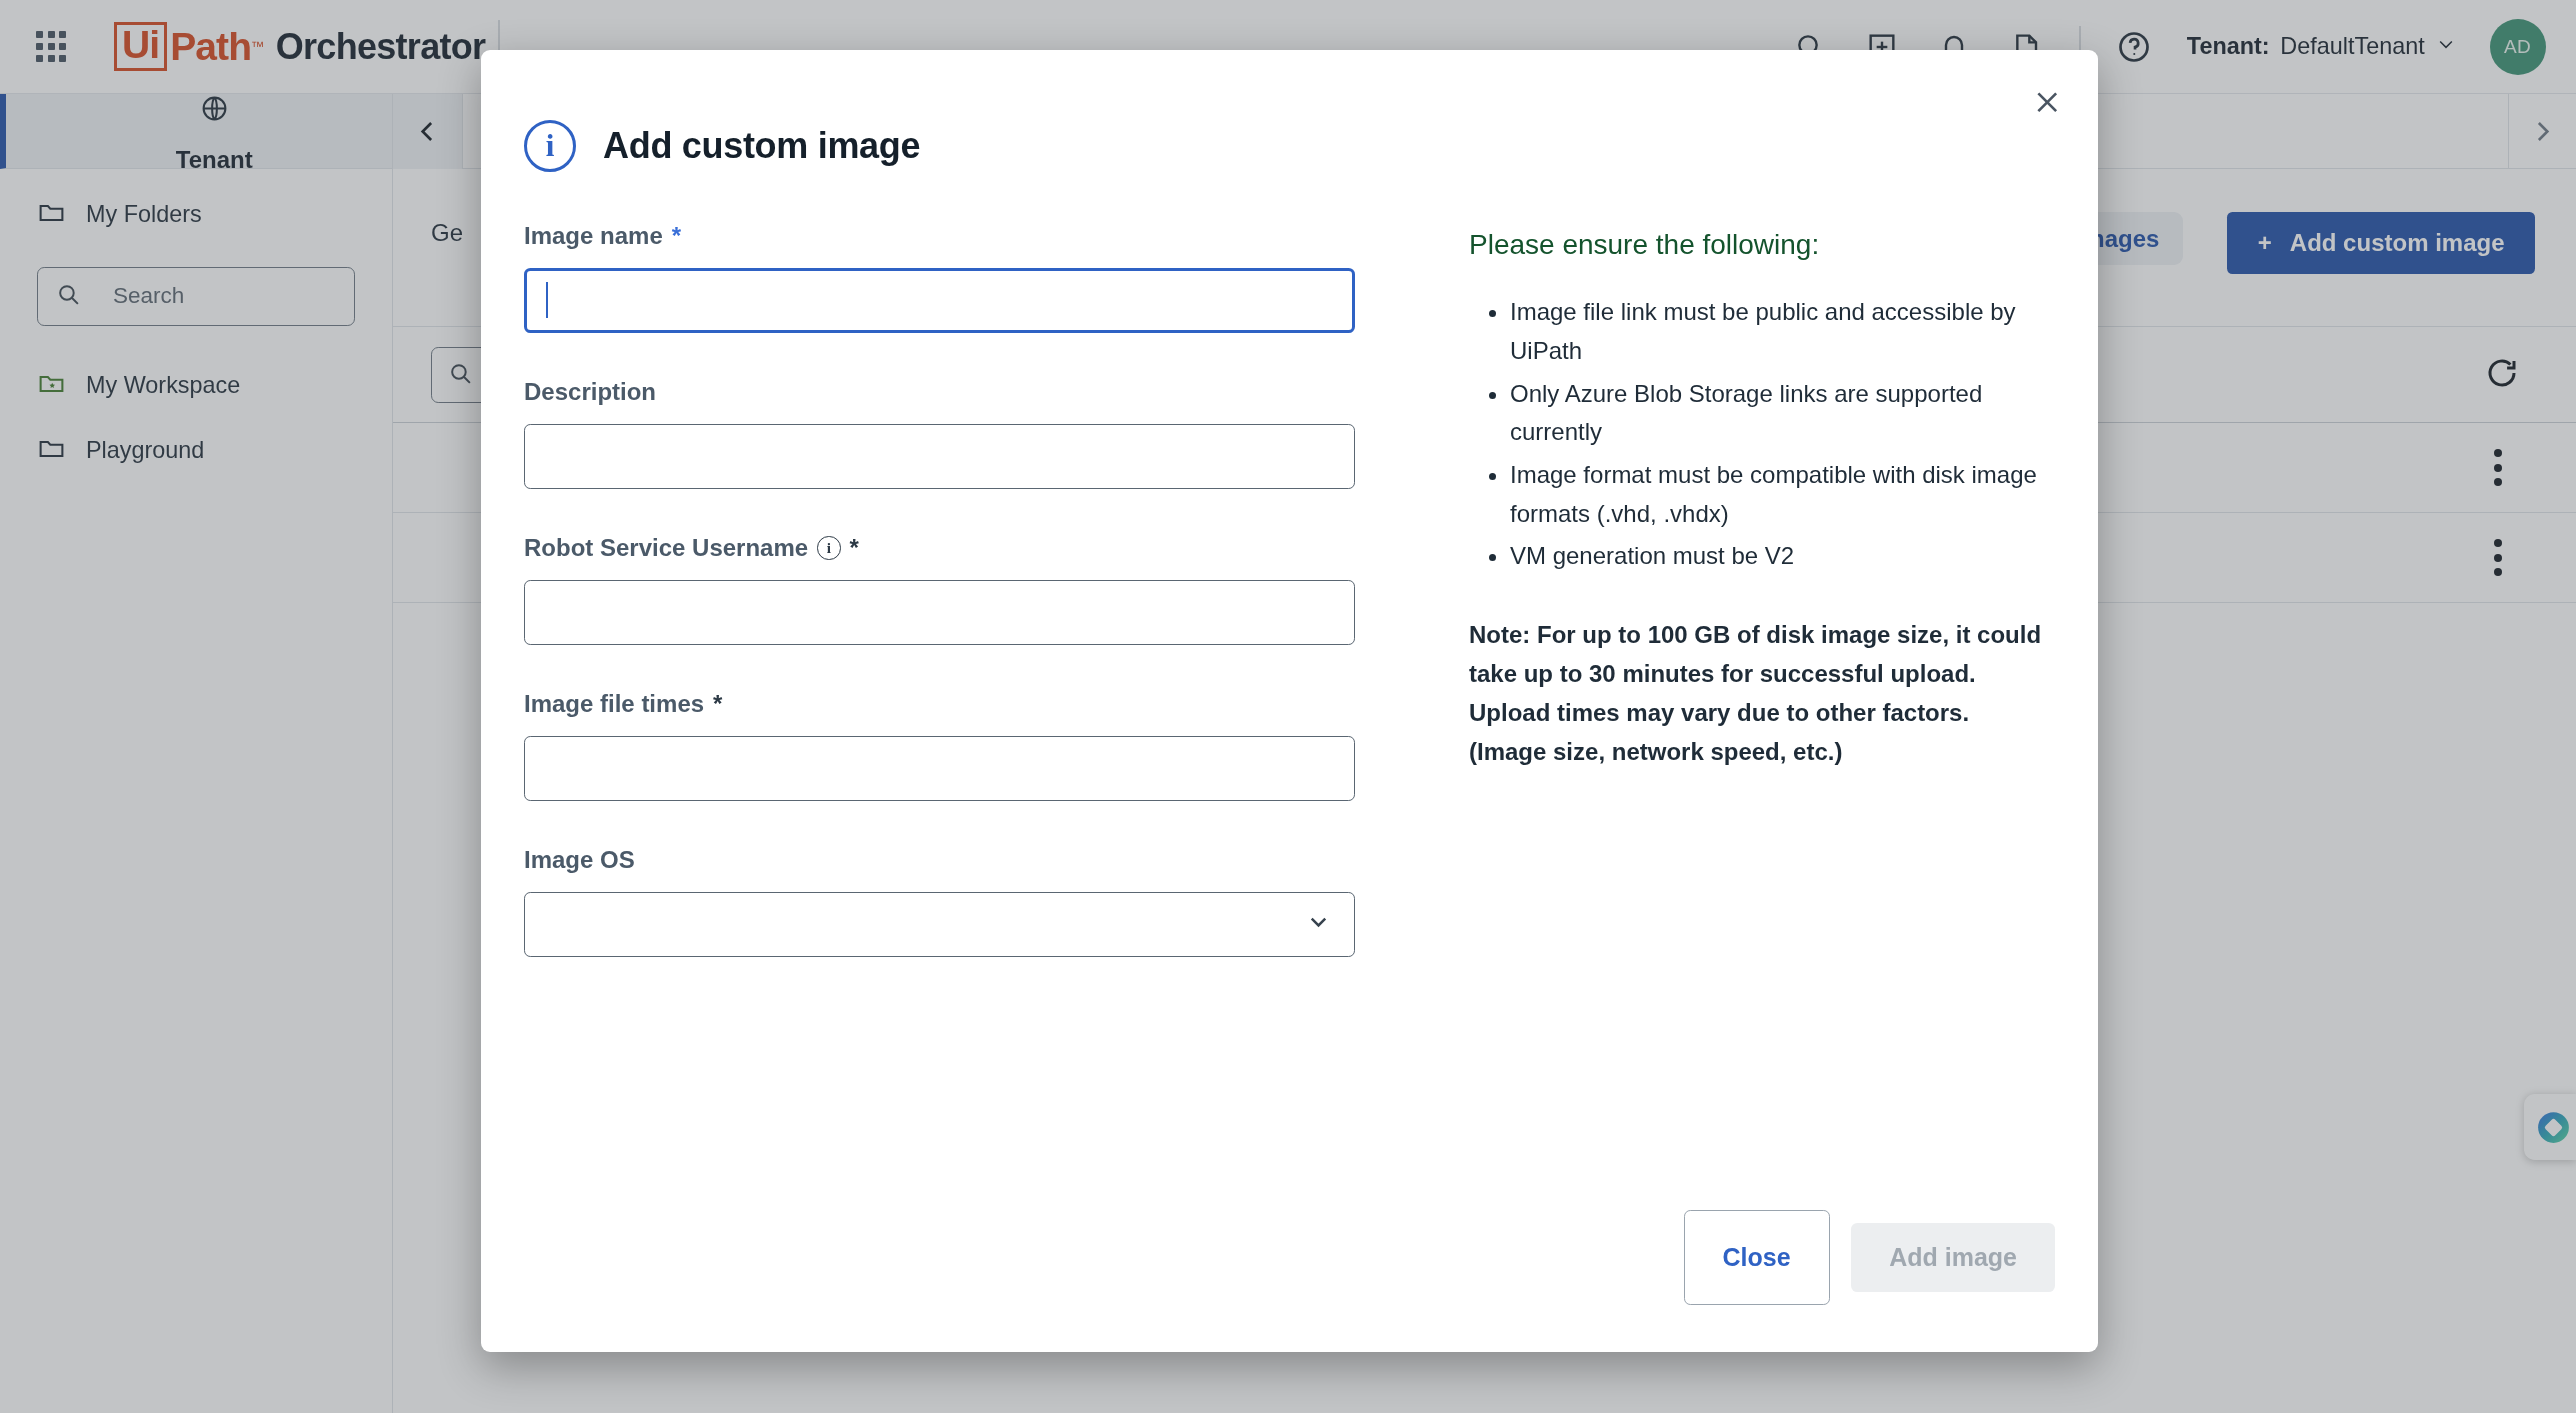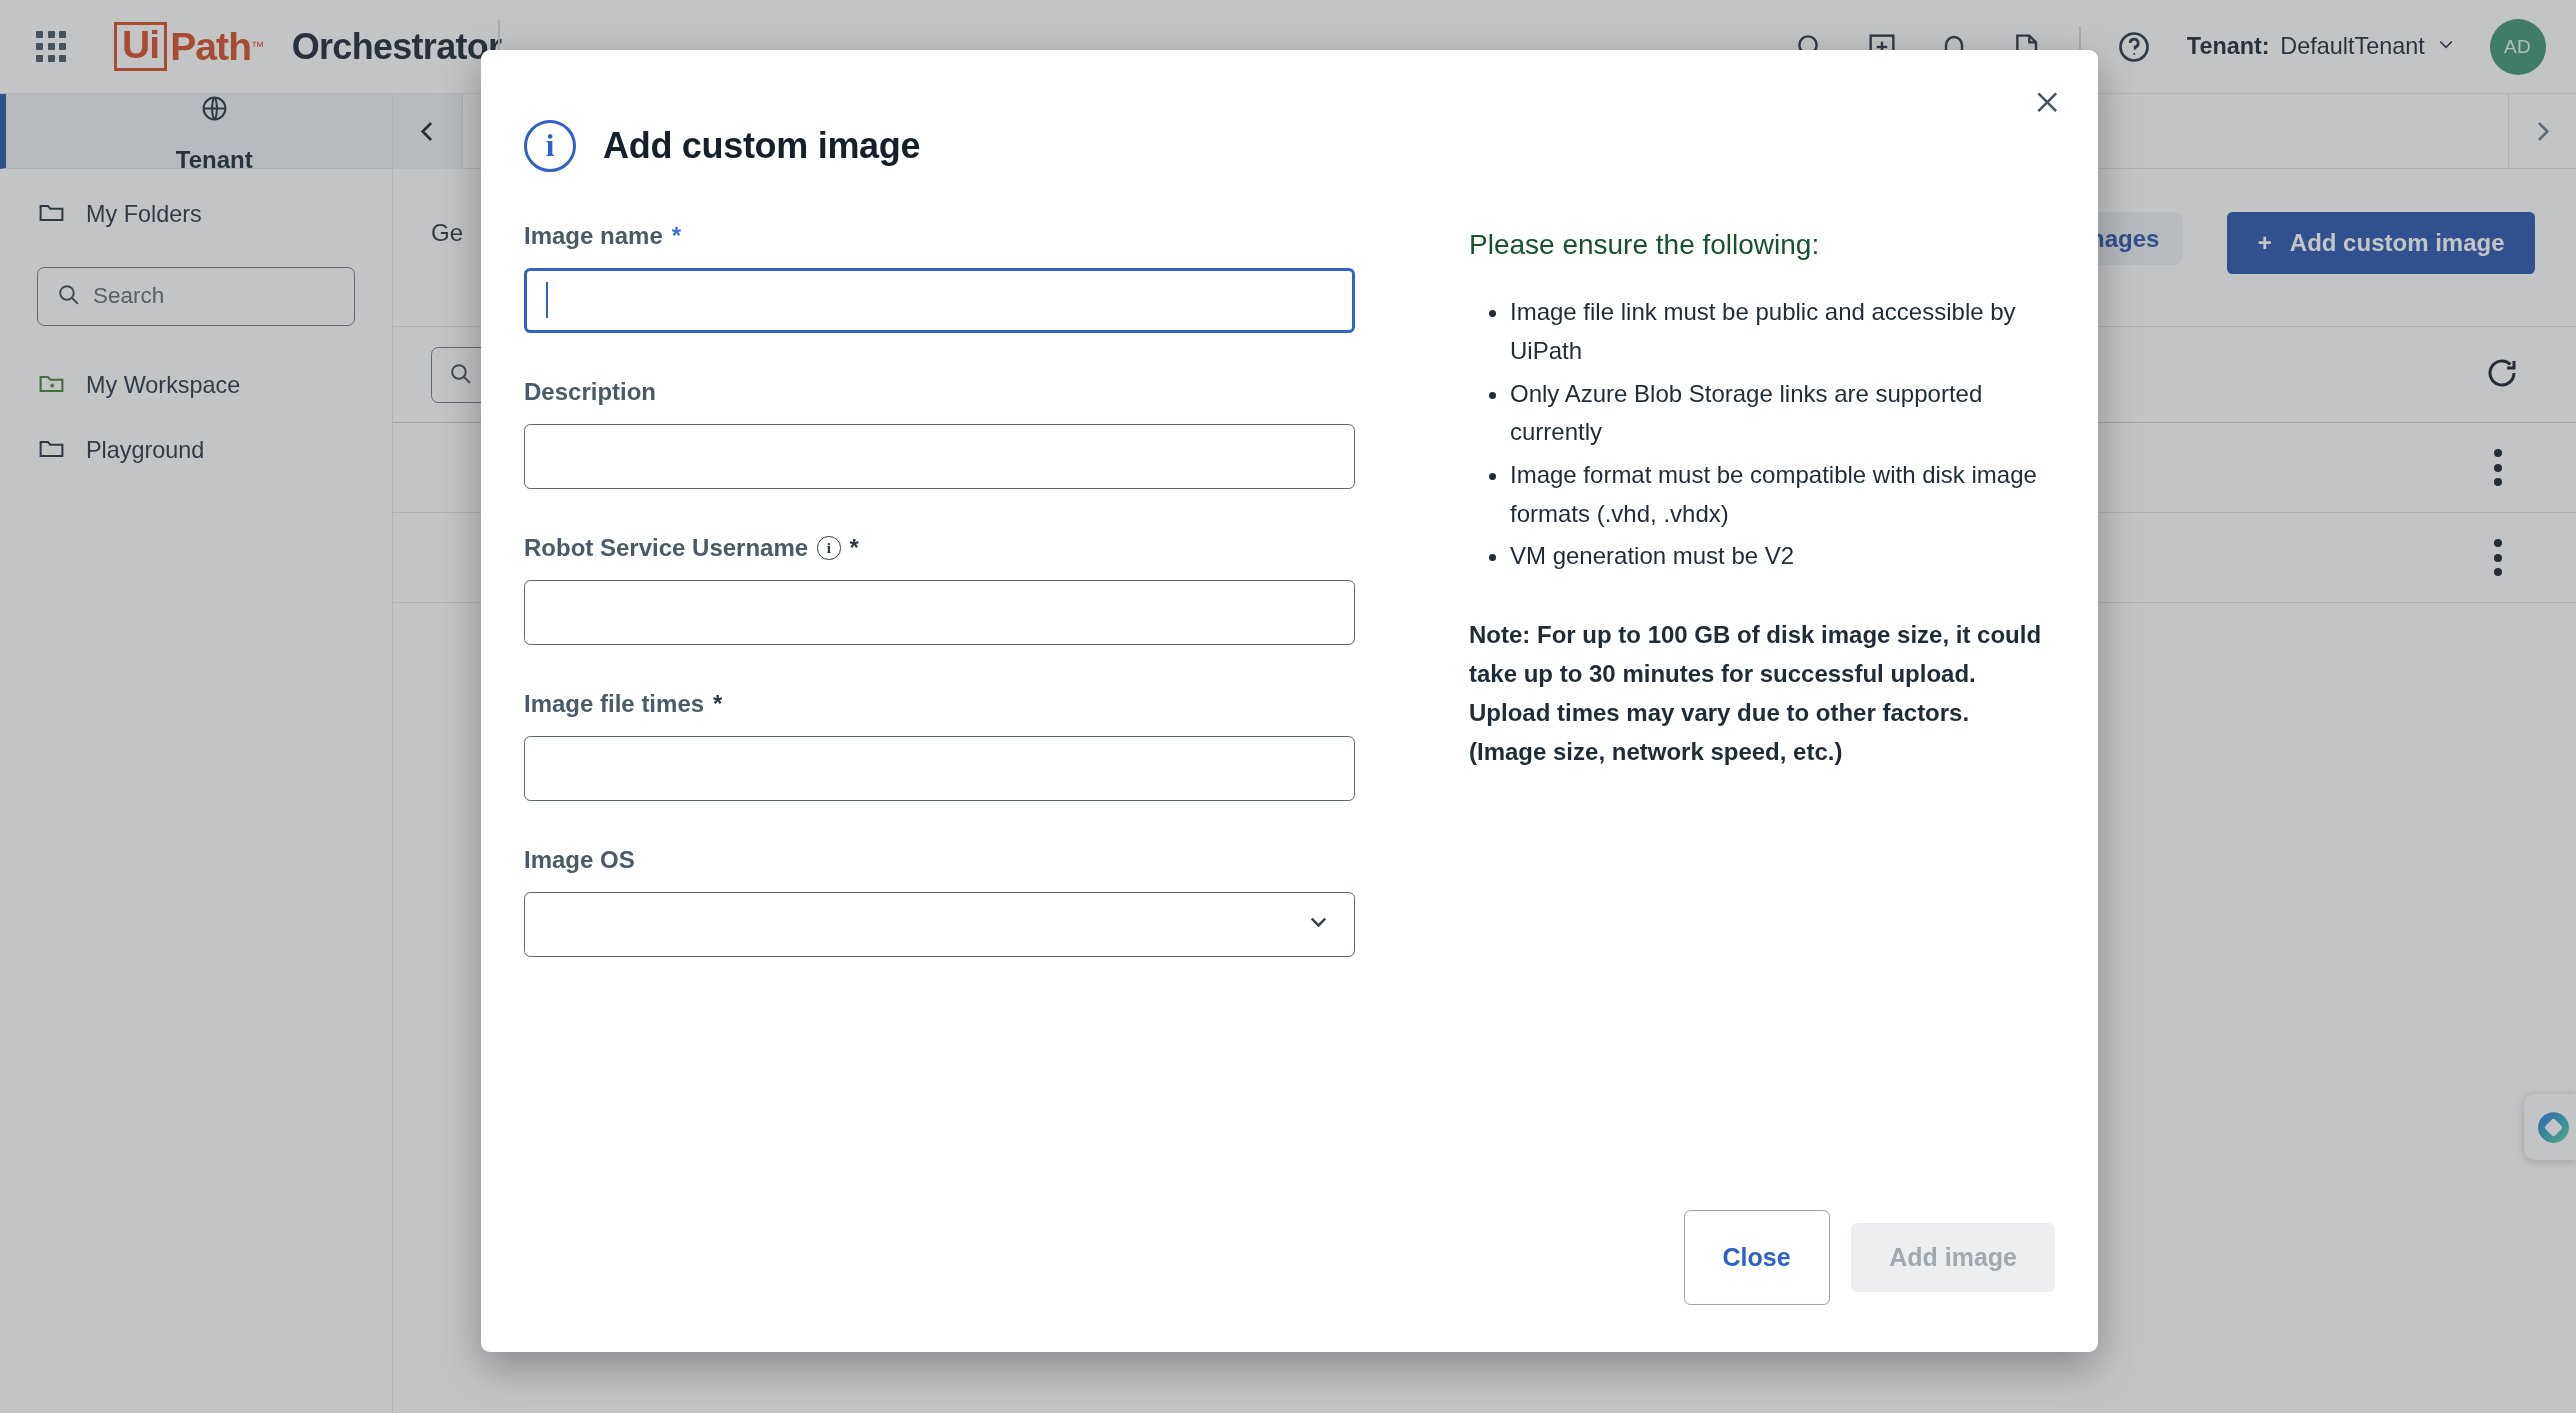--- a/index.html
+++ b/index.html
@@ -39,21 +39,21 @@
   }
   .grid-icon i {
     background: #42505f;
     border-radius: 0.9px;
     display: block;
   }
   #brand-block {
     margin-left: 47px;
     display: flex;
     align-items: center;
-    gap: 28px;
+    gap: 12px;
   }
   #uipath-logo {
     display: flex;
     align-items: center;
     font-weight: bold;
     font-size: 39px;
     color: #d6471e;
     letter-spacing: -0.9px;
   }
   #uipath-logo .boxed {
@@ -153,21 +153,21 @@
   }
   .side-item.bold .label { font-weight: normal; }
   #my-folders { margin-top: 12.6px; }
   #sidebar-search {
     margin: 20px 37px 0 37px;
     height: 59px;
     border: 1.8px solid #6a7681;
     border-radius: 7.2px;
     display: flex;
     align-items: center;
-    gap: 12px;
+    gap: 32px;
     padding: 0 18px;
   }
   #sidebar-search .ph {
     font-size: 22.5px;
     color: #59646f;
   }
   #folder-list { margin-top: 27px; }
 
   
   #content {

